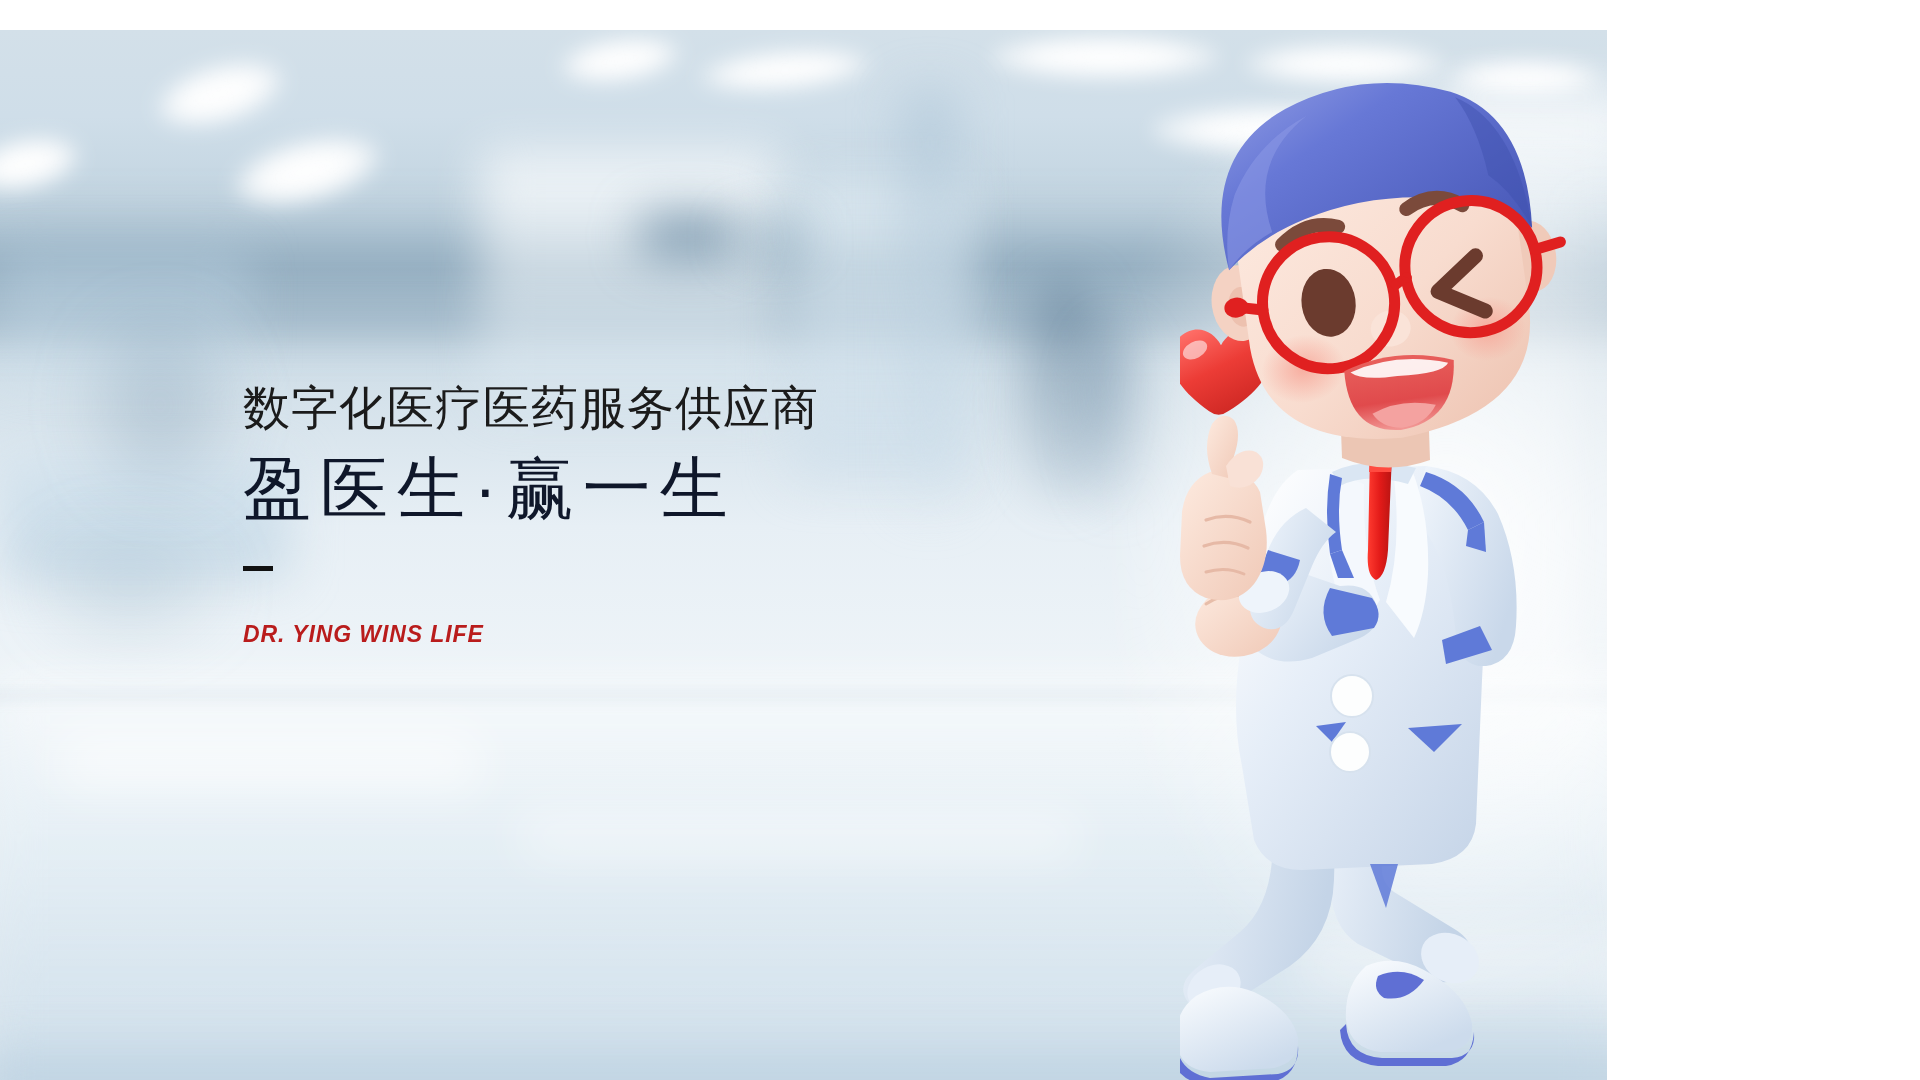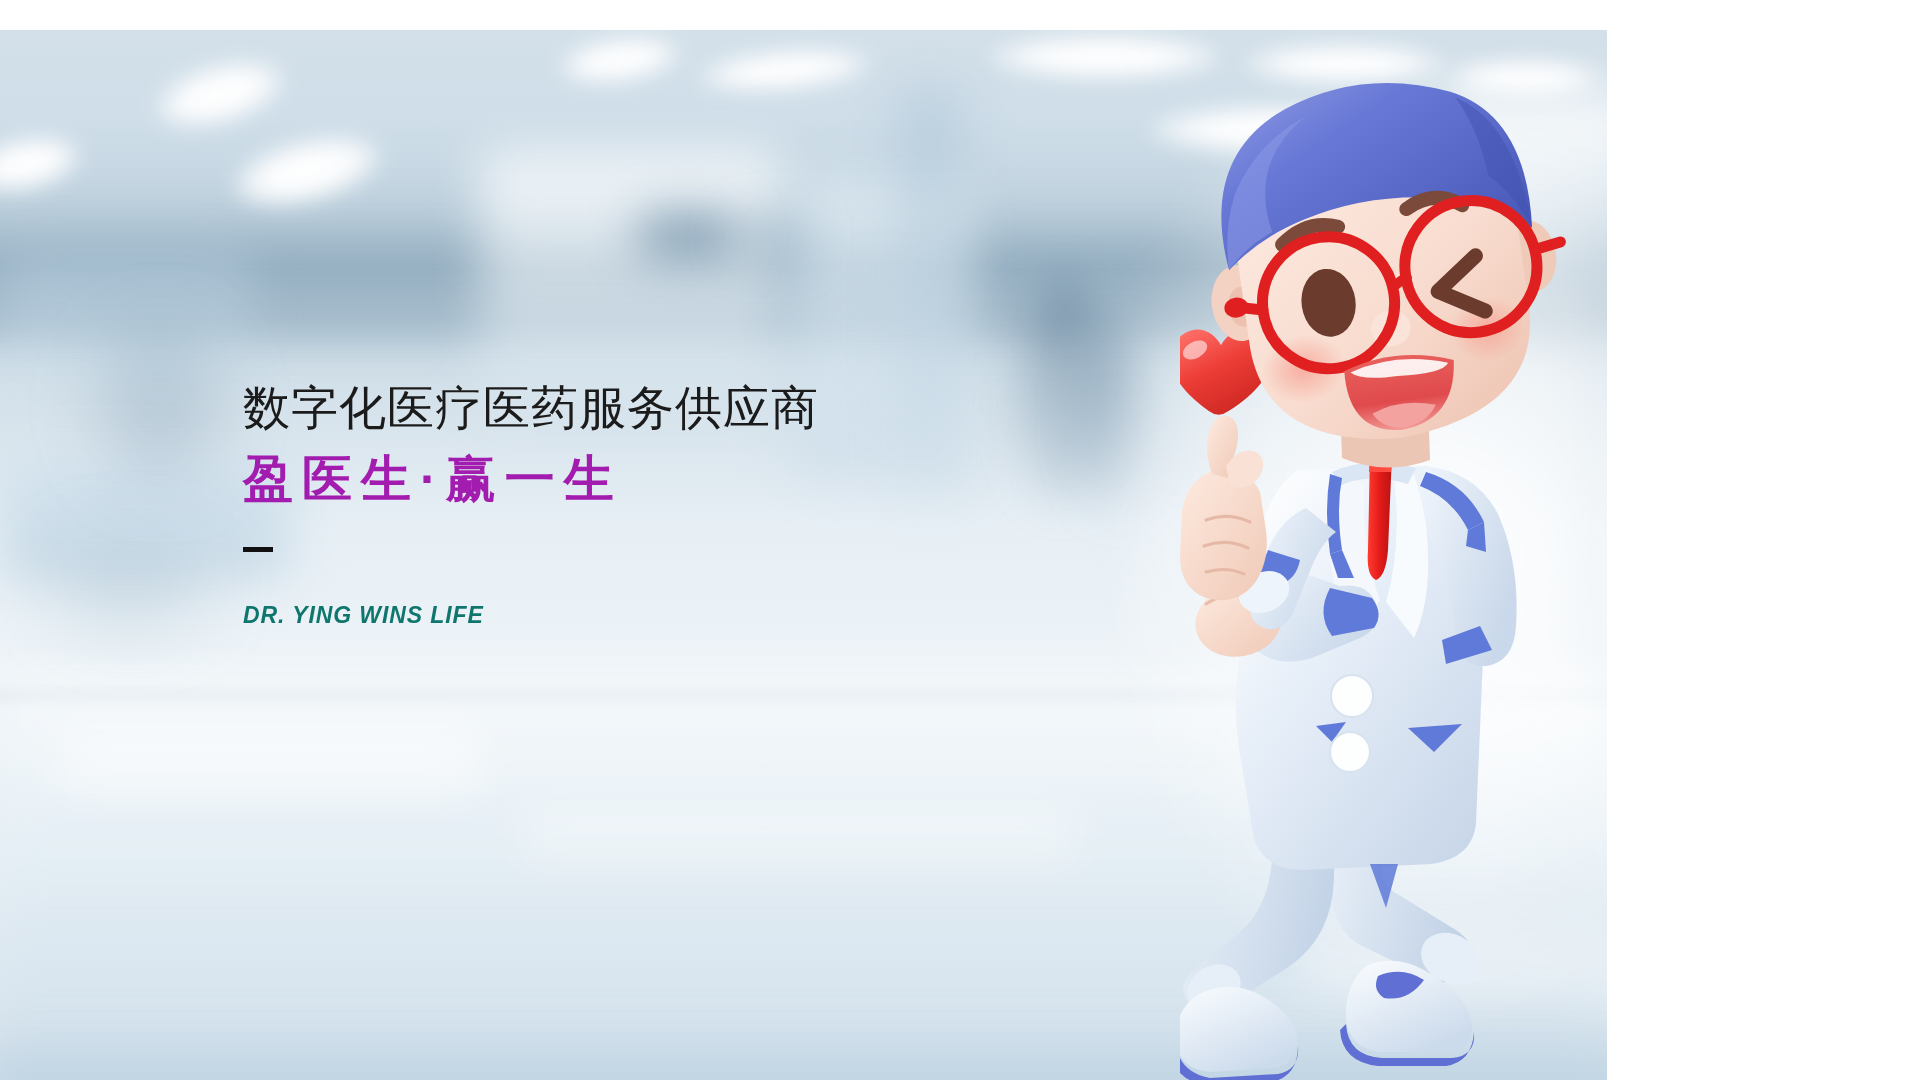--- a/index.html
+++ b/index.html
@@ -106,38 +106,38 @@
   .headline-sub {
     font-size: 47px;
     line-height: 1.12;
     color: #1b1b1b;
     letter-spacing: 1px;
     font-weight: 400;
     white-space: nowrap;
   }
   .headline-main {
     margin-top: 18px;
-    font-size: 50px;
+    font-size: 68px;
     line-height: 1.05;
-    color: #a21caf;
-    font-weight: 700;
+    color: #0f172a;
+    font-weight: 400;
     letter-spacing: 9px;
     white-space: nowrap;
   }
   .rule {
     margin-top: 42px;
     width: 30px;
     height: 5px;
     background: #111111;
   }
   .eyebrow {
     margin-top: 44px;
     font-size: 23px;
     line-height: 1.68;
-    color: #0f766e;
+    color: #b91c1c;
     font-style: italic;
     font-weight: 700;
     letter-spacing: 0.9px;
   }
   .eyebrow div { white-space: nowrap; }
 
   
   .mascot {
     position: absolute;
     left: 1180px;

